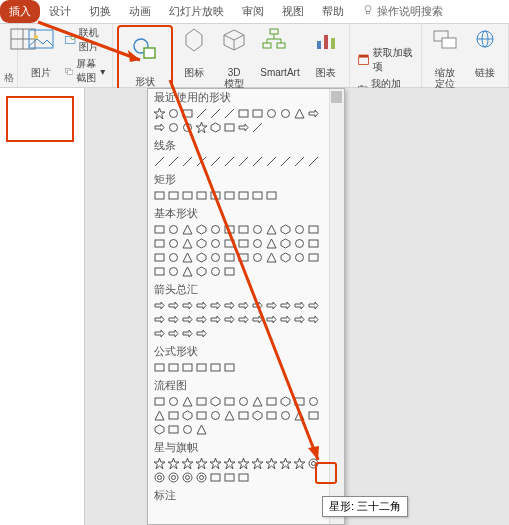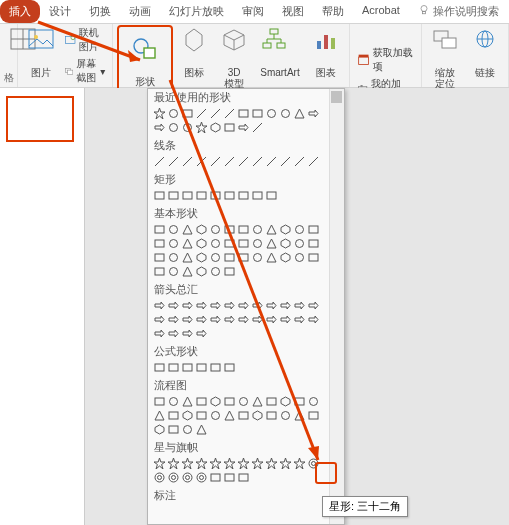--- a/index.html
+++ b/index.html
@@ -58,21 +58,20 @@
 
 <div class="tabs">
   <div class="tab active">插入</div>
   <div class="tab">设计</div>
   <div class="tab">切换</div>
   <div class="tab">动画</div>
   <div class="tab">幻灯片放映</div>
   <div class="tab">审阅</div>
   <div class="tab">视图</div>
   <div class="tab">帮助</div>
-  <div class="tab">Acrobat</div>
   <div class="tab tell">
     <span class="bulb">
       <svg viewBox="0 0 16 16">
           <circle cx="8" cy="6" r="4" fill="none" stroke="#888"></circle>
           <rect x="6" y="10" width="4" height="3" fill="none" stroke="#888"></rect>
         </svg>
     </span>
     <span>操作说明搜索</span>
   </div>
 </div>

